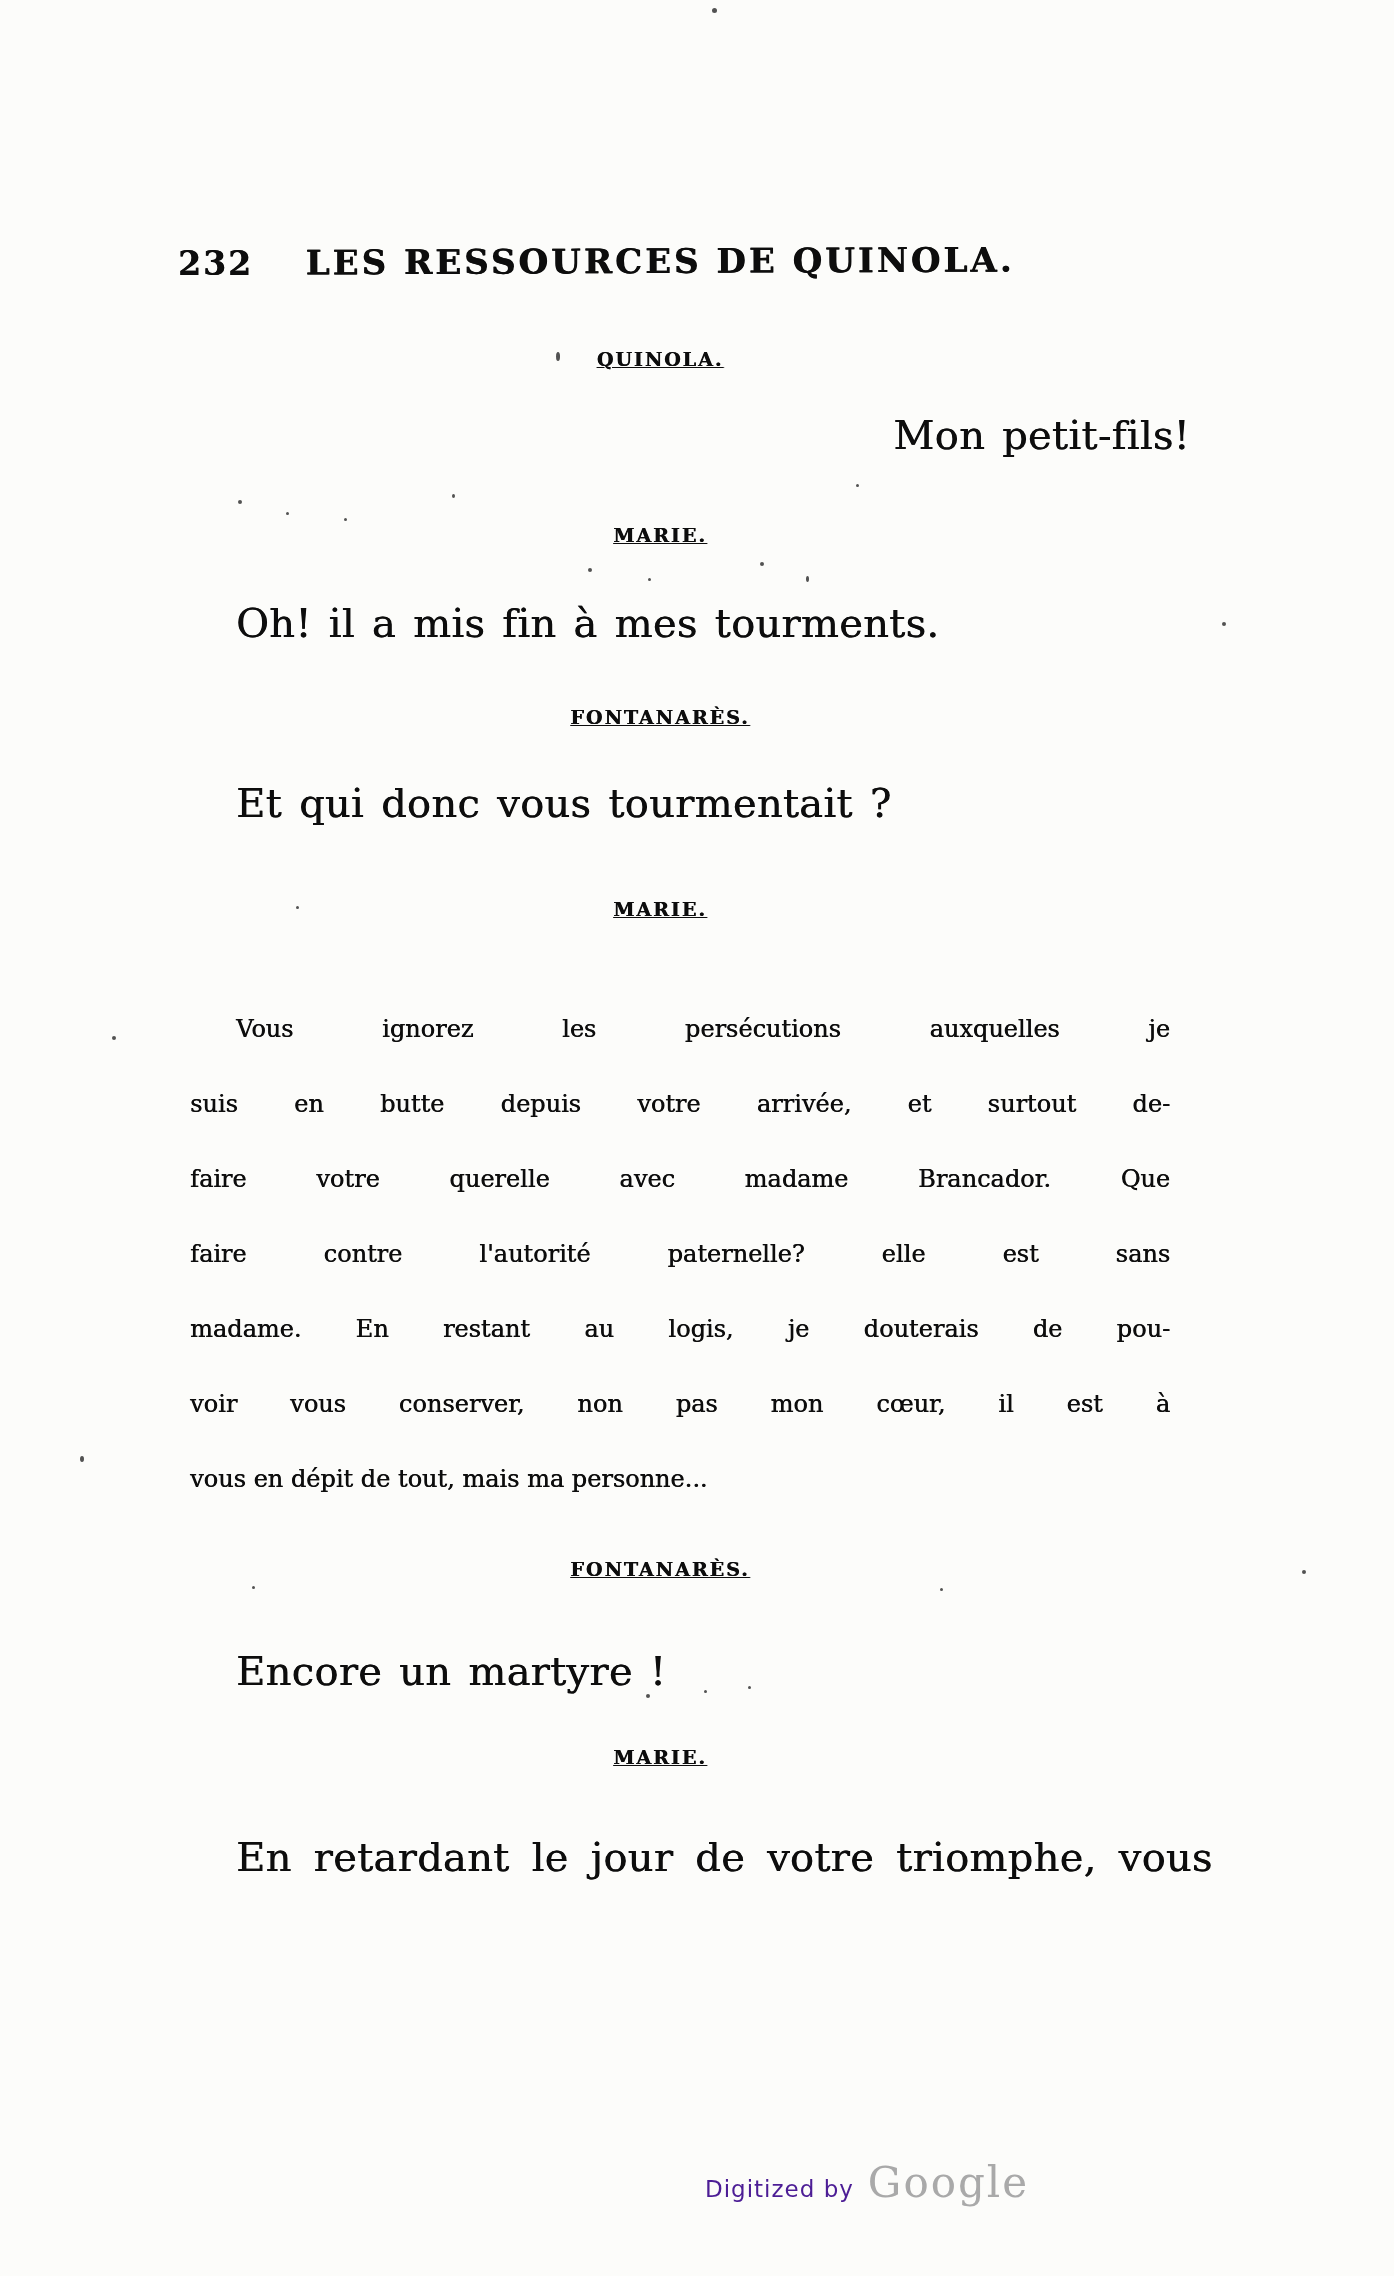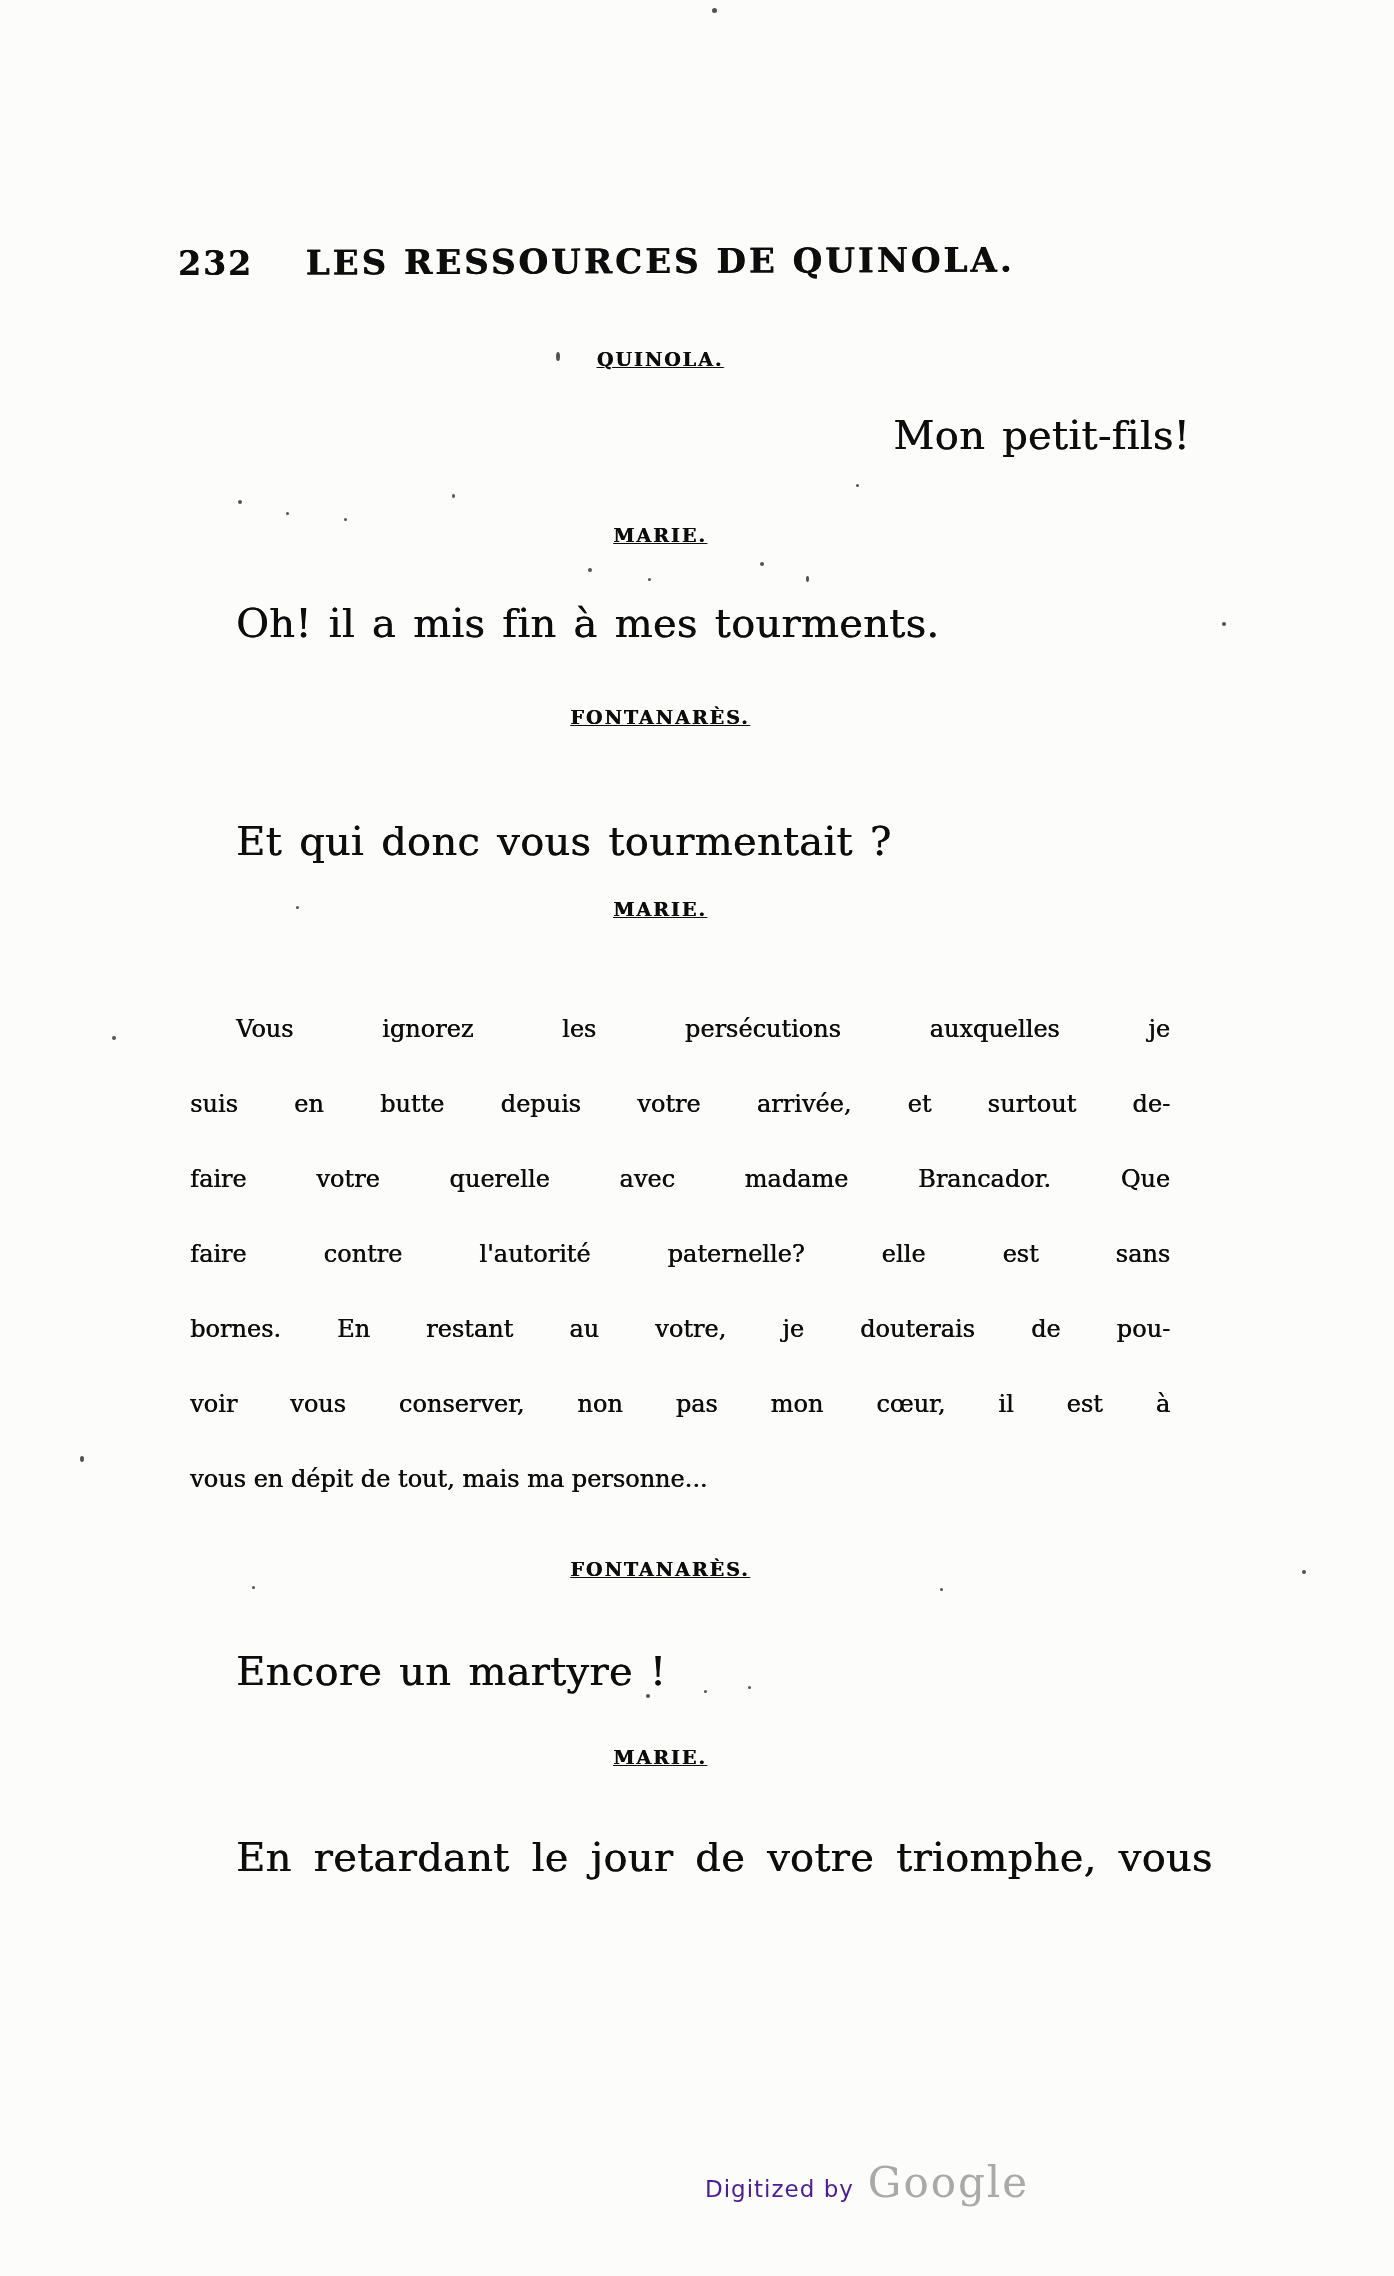--- a/index.html
+++ b/index.html
@@ -71,29 +71,29 @@
   <div class="page-number">232</div>
   <div class="header-title">LES RESSOURCES DE QUINOLA.</div>
 
   <div class="speaker" style="top:348px;">QUINOLA.</div>
   <div class="dialogue-line" style="top:412px;text-align:right;">Mon petit-fils!</div>
 
   <div class="speaker" style="top:524px;">MARIE.</div>
   <div class="dialogue-line" style="top:600px;">Oh! il a mis fin à mes tourments.</div>
 
   <div class="speaker" style="top:706px;">FONTANARÈS.</div>
-  <div class="dialogue-line" style="top:780px;margin-top:38px;">Et qui donc vous tourmentait ?</div>
+  <div class="dialogue-line" style="top:780px;">Et qui donc vous tourmentait ?</div>
 
   <div class="speaker" style="top:898px;">MARIE.</div>
   <div class="paragraph">
     <div class="para-line first">Vous ignorez les persécutions auxquelles je</div>
     <div class="para-line">suis en butte depuis votre arrivée, et surtout de-</div>
     <div class="para-line">faire votre querelle avec madame Brancador. Que</div>
     <div class="para-line">faire contre l'autorité paternelle? elle est sans</div>
-    <div class="para-line">bornes. En restant au votre, je douterais de pou-</div>
+    <div class="para-line">madame. En restant au logis, je douterais de pou-</div>
     <div class="para-line">voir vous conserver, non pas mon cœur, il est à</div>
     <div class="para-line last">vous en dépit de tout, mais ma personne...</div>
   </div>
 
   <div class="speaker" style="top:1558px;">FONTANARÈS.</div>
   <div class="dialogue-line" style="top:1648px;">Encore un martyre !</div>
 
   <div class="speaker" style="top:1746px;">MARIE.</div>
   <div class="dialogue-line wide" style="top:1834px;">En retardant le jour de votre triomphe, vous</div>
 

